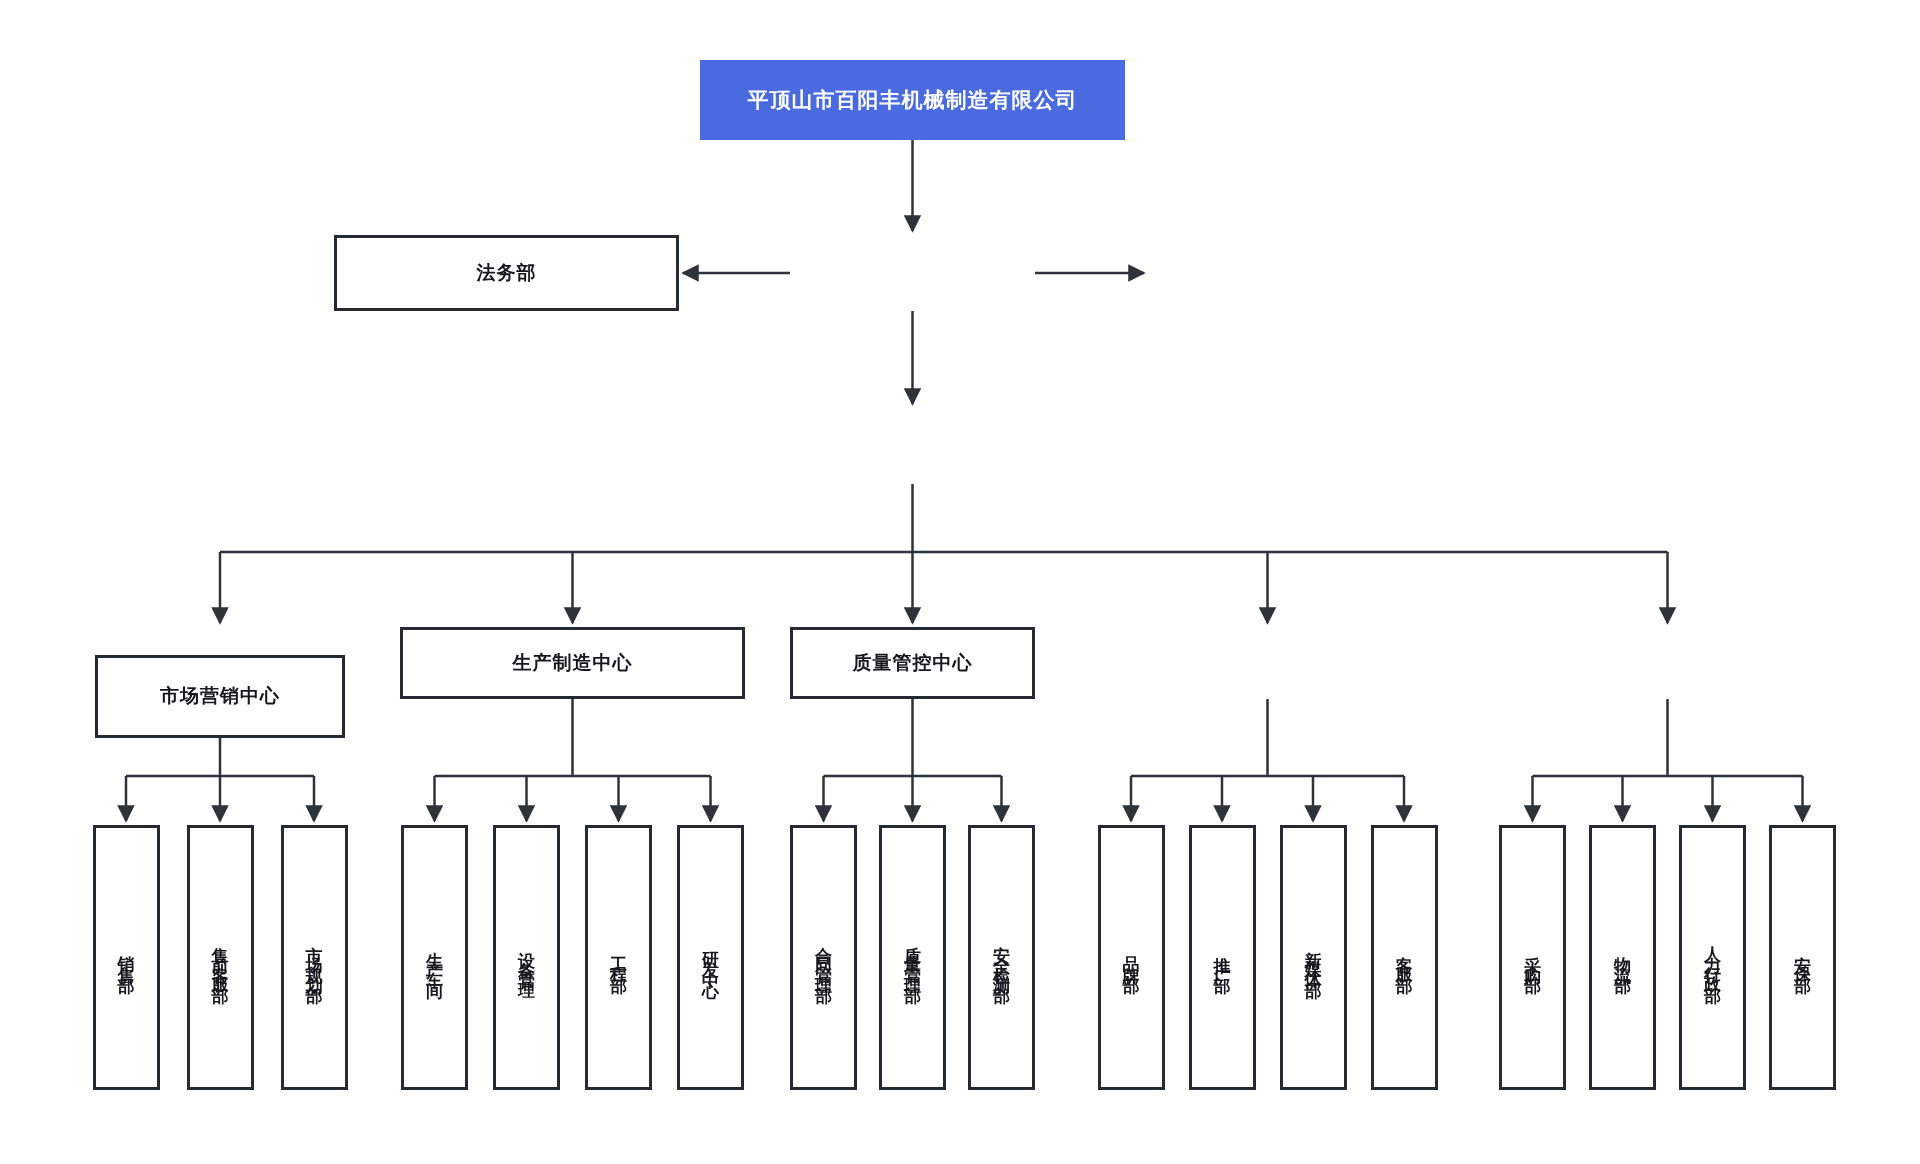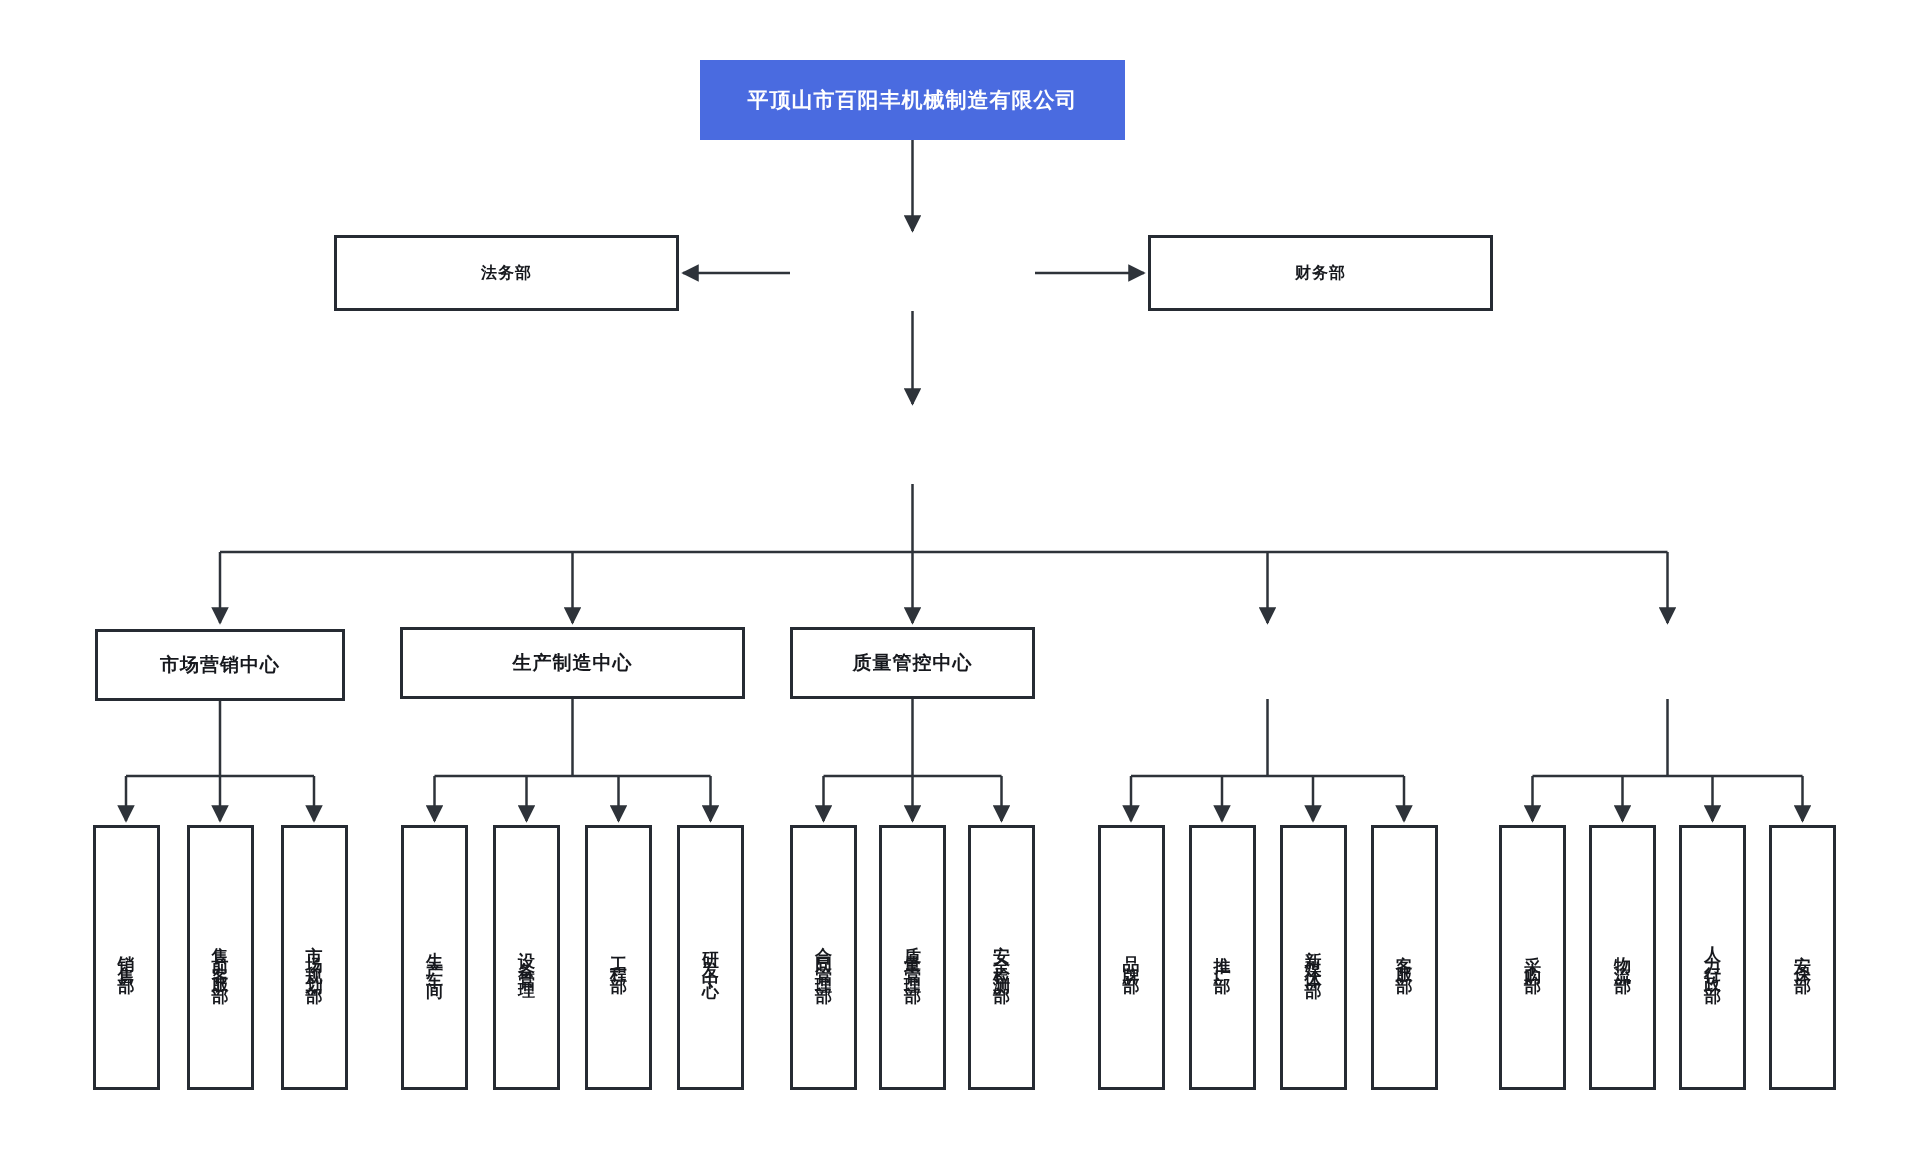--- a/index.html
+++ b/index.html
@@ -31,21 +31,21 @@
     text-align:center;
     line-height:1.2;
     white-space:nowrap;
   }
   .company-node{
     background:var(--company-bg);
     border:none;
     color:var(--company-text);
   }
   .company-node .node-label{font-size:21px;letter-spacing:1px;}
-  .exec-node .node-label{font-size:16px;}
+  .exec-node .node-label{font-size:19px;}
   .center-node .node-label{font-size:19px;}
   .dept-node{width:67px;height:265px;}
   .dept-node .node-label{
     writing-mode:vertical-rl;
     text-orientation:upright;
     font-size:17px;
     letter-spacing:10px;
     line-height:1;
     white-space:nowrap;
   }
@@ -103,26 +103,23 @@
     <path class="connector-line" marker-end="url(#arw)" d="M1802.5 776 V821"></path>
   </svg>
 
   <div class="node company-node" style="left:700px;top:60px;width:425px;height:80px">
     <span class="node-label">平顶山市百阳丰机械制造有限公司</span>
   </div>
 
   <div class="node exec-node" style="left:334px;top:235px;width:345px;height:76px">
     <span class="node-label">法务部</span>
   </div>
-  <div class="node exec-node" style="left:1148px;top:235px;width:345px;height:76px">
-    <span class="node-label">财务部</span>
-  </div>
 
 
-  <div class="node center-node" style="left:95px;top:629px;width:250px;height:72px">
+  <div class="node center-node" style="left:95px;top:655px;width:250px;height:83px">
     <span class="node-label">市场营销中心</span>
   </div>
   <div class="node center-node" style="left:400px;top:627px;width:345px;height:72px">
     <span class="node-label">生产制造中心</span>
   </div>
   <div class="node center-node" style="left:790px;top:627px;width:245px;height:72px">
     <span class="node-label">质量管控中心</span>
   </div>
 
   <div class="node dept-node" style="left:92.5px;top:825px">

